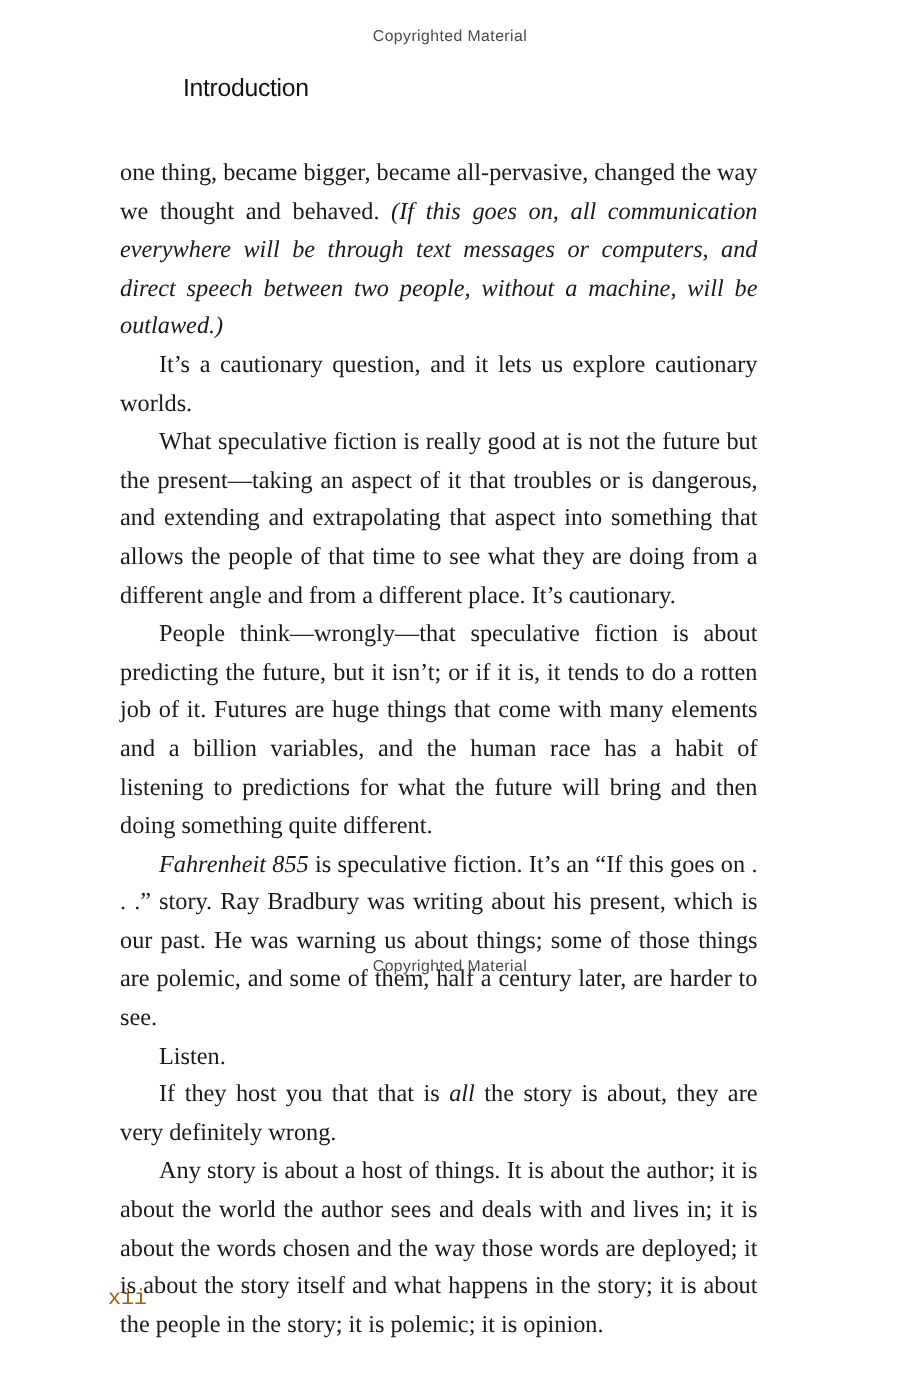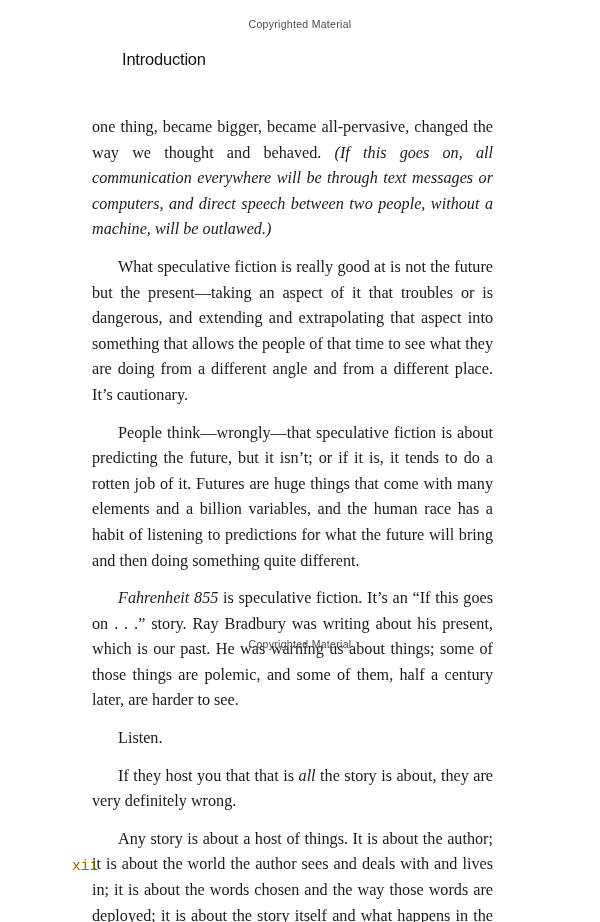--- a/index.html
+++ b/index.html
@@ -52,21 +52,21 @@
     left: 80px;
     width: 425px;
     font-size: 16.2px;
     line-height: 25.6px;
     text-align: justify;
     text-justify: inter-word;
     color: #1a1a1a;
     hyphens: manual;
   }
   .body-text p {
-    margin: 12px;
+    margin: 0;
     font-family: Liberation Serif, serif;
   }
   .body-text p.indent {
     text-indent: 26px;
   }
   .body-text i, .body-text em {
     font-style: italic;
   }
 
   .folio {
@@ -82,20 +82,21 @@
 <body>
 
 <div class="page">
 
   <div class="watermark top">Copyrighted Material</div>
 
   <div class="running-head">Introduction</div>
 
   <div class="body-text" id="body-text">
       <p class=""><span>one thing, became bigger, became all-pervasive, changed the way we thought and behaved. </span><i>(If this goes on, all communication everywhere will be through text messages or computers, and direct speech between two people, without a machine, will be outlawed.)</i></p>
+      <p class="indent"><span>It’s a cautionary question, and it lets us explore cautionary worlds.</span></p>
       <p class="indent"><span>What speculative fiction is really good at is not the future but the present—taking an aspect of it that troubles or is dangerous, and extending and extrapolating that aspect into something that allows the people of that time to see what they are doing from a different angle and from a different place. It’s cautionary.</span></p>
       <p class="indent"><span>People think—wrongly—that speculative fiction is about predicting the future, but it isn’t; or if it is, it tends to do a rotten job of it. Futures are huge things that come with many elements and a billion variables, and the human race has a habit of listening to predictions for what the future will bring and then doing something quite different.</span></p>
       <p class="indent"><i>Fahrenheit 855</i><span> is speculative fiction. It’s an “If this goes on . . .” story. Ray Bradbury was writing about his present, which is our past. He was warning us about things; some of those things are polemic, and some of them, half a century later, are harder to see.</span></p>
       <p class="indent"><span>Listen.</span></p>
       <p class="indent"><span>If they host you that that is </span><i>all</i><span> the story is about, they are very definitely wrong.</span></p>
       <p class="indent"><span>Any story is about a host of things. It is about the author; it is about the world the author sees and deals with and lives in; it is about the words chosen and the way those words are deployed; it is about the story itself and what happens in the story; it is about the people in the story; it is polemic; it is opinion.</span></p>
     </div>
 
   <div class="folio">xii</div>
 

